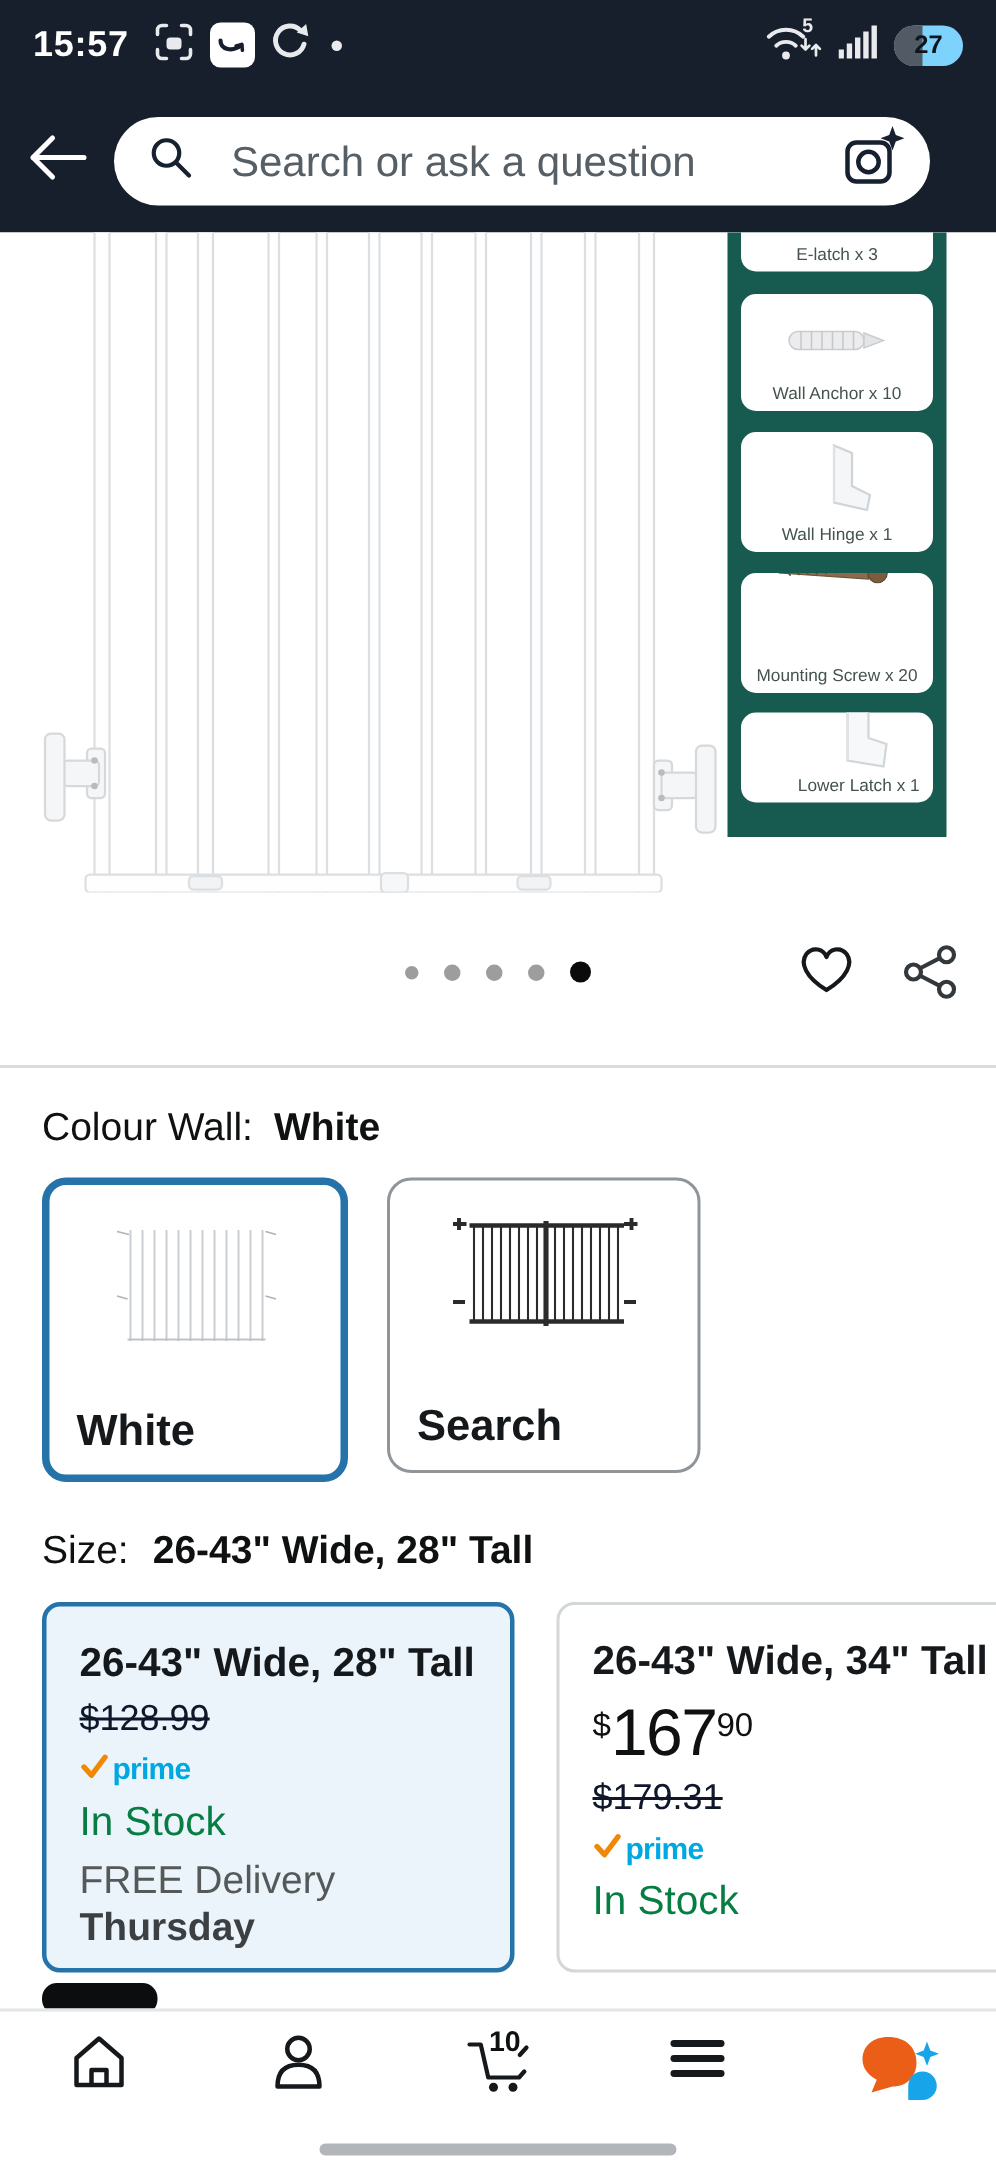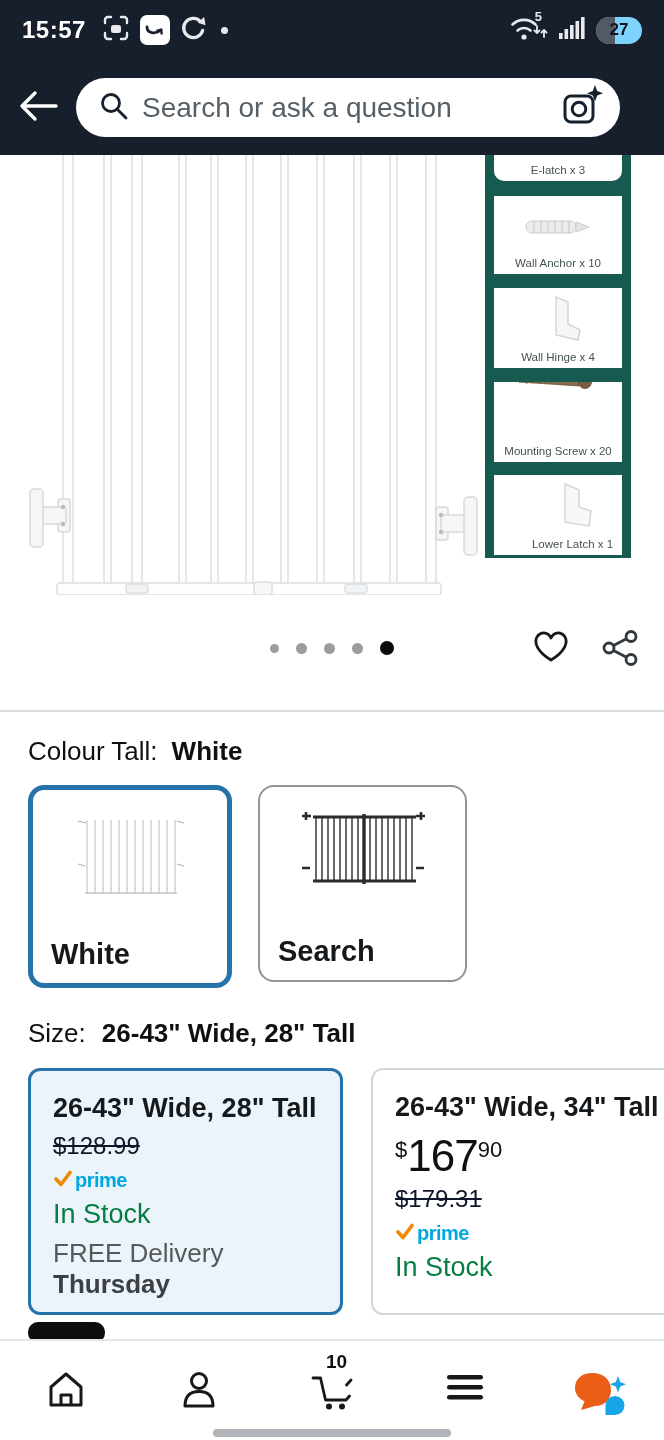--- a/index.html
+++ b/index.html
@@ -19,36 +19,36 @@
     display:flex; align-items:center; justify-content:center; }
   .battery-fill { position:absolute; left:0; top:0; bottom:0; width:42%; background:#525a66; }
   .battery-num { position:relative; font-size:17px; font-weight:700; color:#10141c; }
 
   .search-header { position:absolute; top:60px; left:0; width:664px; height:95px; background:#171e2c;
     display:flex; align-items:center; }
   .back-btn { width:76px; display:flex; align-items:center; justify-content:center; }
   .search-pill { position:relative; width:544px; height:59px; background:#fff; border-radius:30px;
     display:flex; align-items:center; padding:0 16px 0 22px; }
   .search-pill input { flex:1; border:none; outline:none; font-size:28px; color:#20262c; background:transparent;
-    font-family:"Liberation Sans", sans-serif; margin-left:12px; }
+    font-family:"Liberation Sans", sans-serif; margin-left:24px; }
   .search-pill input::placeholder { color:#565f66; opacity:1; }
 
   
   .media { position:absolute; top:155px; left:0; width:664px; height:555px; background:#fff; }
   .gate-main { position:absolute; left:0; top:0; }
   .parts-panel { position:absolute; left:485px; top:0; width:146px; height:403px; background:#175a50; }
-  .part-card { position:absolute; left:9px; width:128px; background:#fff; border-radius:0;
+  .part-card { position:absolute; left:9px; width:128px; background:#fff; border-radius:10px;
     display:flex; flex-direction:column; align-items:center; justify-content:flex-end; overflow:hidden; }
   .part-card .part-img { flex:1; display:flex; align-items:center; justify-content:center; }
   .part-label { font-size:11.5px; color:#44534f; padding-bottom:5px; white-space:nowrap; }
   .pc1 { top:0; height:26px; border-radius:0 0 10px 10px; }
   .pc2 { top:41px; height:78px; }
   .pc3 { top:133px; height:80px; }
   .pc4 { top:227px; height:80px;gap:48px; }
-  .pc5 { top:320px; height:80px;padding-left:29px; }
+  .pc5 { top:320px; height:60px;padding-left:29px; }
 
   .gallery-row { position:absolute; left:0; top:472px; width:664px; height:46px; }
   .dots { position:absolute; left:270px; top:14px; display:flex; align-items:center; gap:17px; }
   .dot { border-radius:50%; background:#9d9d9d; }
   .dot.d-sm { width:9px; height:9px; }
   .dot.d-md { width:11px; height:11px; }
   .dot.d-active { width:14px; height:14px; background:#0b0b0b; }
   .heart-btn { position:absolute; left:530px; top:0; width:42px; height:42px; }
   .share-btn { position:absolute; left:601px; top:2px; width:40px; height:40px; }
 
@@ -79,21 +79,21 @@
   .prime-word { font-size:20px; font-weight:700; color:#00a8e1; letter-spacing:-0.5px; }
   .sc-stock { font-size:27px; color:#067d42; margin-bottom:8px; }
   .sc-delivery { font-size:26px; color:#565959; }
   .sc-delivery b { color:#3c4043; }
 
   .tab-pill { position:absolute; left:28px; top:1322px; width:77px; height:21px; background:#0c0d0e; border-radius:10px; }
 
   
   .bottom-nav { position:absolute; top:1339px; left:0; width:664px; height:101px; background:#fff;
     border-top:2px solid #e3e6e6; display:flex; align-items:flex-start; }
-  .nav-item { flex:1; display:flex; align-items:center; justify-content:center; padding-top:29px; position:relative; }
+  .nav-item { flex:1; display:flex; align-items:center; justify-content:center; padding-top:14px; position:relative; }
   .cart-count { position:absolute; top:10px; left:50%; margin-left:-6px; font-size:19px; font-weight:700; color:#0f1111; }
   .home-indicator { position:absolute; left:213px; top:1429px; width:238px; height:8px; border-radius:4px; background:#b2b5ba; }
 </style>
 </head>
 <body>
 
 <div class="page">
 
   <div class="status-bar">
     <div class="sb-left">
@@ -220,21 +220,21 @@
         </span>
         <span class="part-label">Wall Anchor x 10</span>
       </div>
       <div class="part-card pc3">
         <span class="part-img">
           <svg width="60" height="52" viewBox="0 0 60 52">
             <path d="M28 3 L40 8 L40 30 L52 36 L50 46 L28 41 Z" fill="#f5f6f8" stroke="#d0d4d7" stroke-width="1.5"></path>
             <path d="M28 3 L28 41" stroke="#e0e3e6" stroke-width="1.2"></path>
           </svg>
         </span>
-        <span class="part-label">Wall Hinge x 4</span>
+        <span class="part-label">Wall Hinge x 1</span>
       </div>
       <div class="part-card pc4">
         <span class="part-img">
           <svg width="94" height="54" viewBox="0 0 94 54">
             <polygon points="30,13 66,9 66,17" fill="#8a6b4a" stroke="#6e5339" stroke-width="0.8"></polygon>
             <path d="M34 10.5 l3 4 M40 10 l3 4 M46 9.7 l3 4 M52 9.4 l3 4 M58 9.2 l3 4" stroke="#5f472f" stroke-width="1"></path>
             <circle cx="72" cy="13" r="6.5" fill="#7a5c3e" stroke="#5f472f" stroke-width="0.8"></circle>
             <polygon points="8,39 68,35 68,43" fill="#8a6b4a" stroke="#6e5339" stroke-width="0.8"></polygon>
             <path d="M13 36.8 l3 4 M19 36.4 l3 4 M25 36.1 l3 4 M31 35.8 l3 4 M37 35.5 l3 4 M43 35.2 l3 4 M49 35 l3 4 M55 34.8 l3 4 M61 34.6 l3 4" stroke="#5f472f" stroke-width="1"></path>
             <circle cx="74" cy="39" r="6.5" fill="#7a5c3e" stroke="#5f472f" stroke-width="0.8"></circle>
@@ -273,21 +273,21 @@
           <circle cx="30" cy="30.5" r="5" stroke="#33383c" stroke-width="2.8"></circle>
           <path d="M12.5 16.5 L25.5 9.8 M12.5 21.5 L25.5 28.2" stroke="#33383c" stroke-width="2.8"></path>
         </svg>
       </span>
     </div>
   </div>
 
   <div class="divider"></div>
 
   <div class="colour-heading">
-    <span>Colour Tall:</span><span class="val">White</span>
+    <span>Colour Wall:</span><span class="val">White</span>
   </div>
 
   <div class="swatch swatch-white">
     <span class="thumb">
       <svg width="130" height="105" viewBox="0 0 130 105">
         <g stroke="#c8ccd0" stroke-width="1.3" fill="none">
           <path d="M22 14 V88 M30 14 V88 M38 14 V88 M46 14 V88 M54 14 V88 M62 14 V88 M70 14 V88 M78 14 V88 M86 14 V88 M94 14 V88 M102 14 V88 M110 14 V88"></path>
           <path d="M20 87 H112" stroke="#c0c4c8"></path>
         </g>
         <path d="M13 15 l8 2 M13 58 l7 2 M112 15 l7 2 M112 58 l7 2" stroke="#aeb3b7" stroke-width="1.2"></path>

